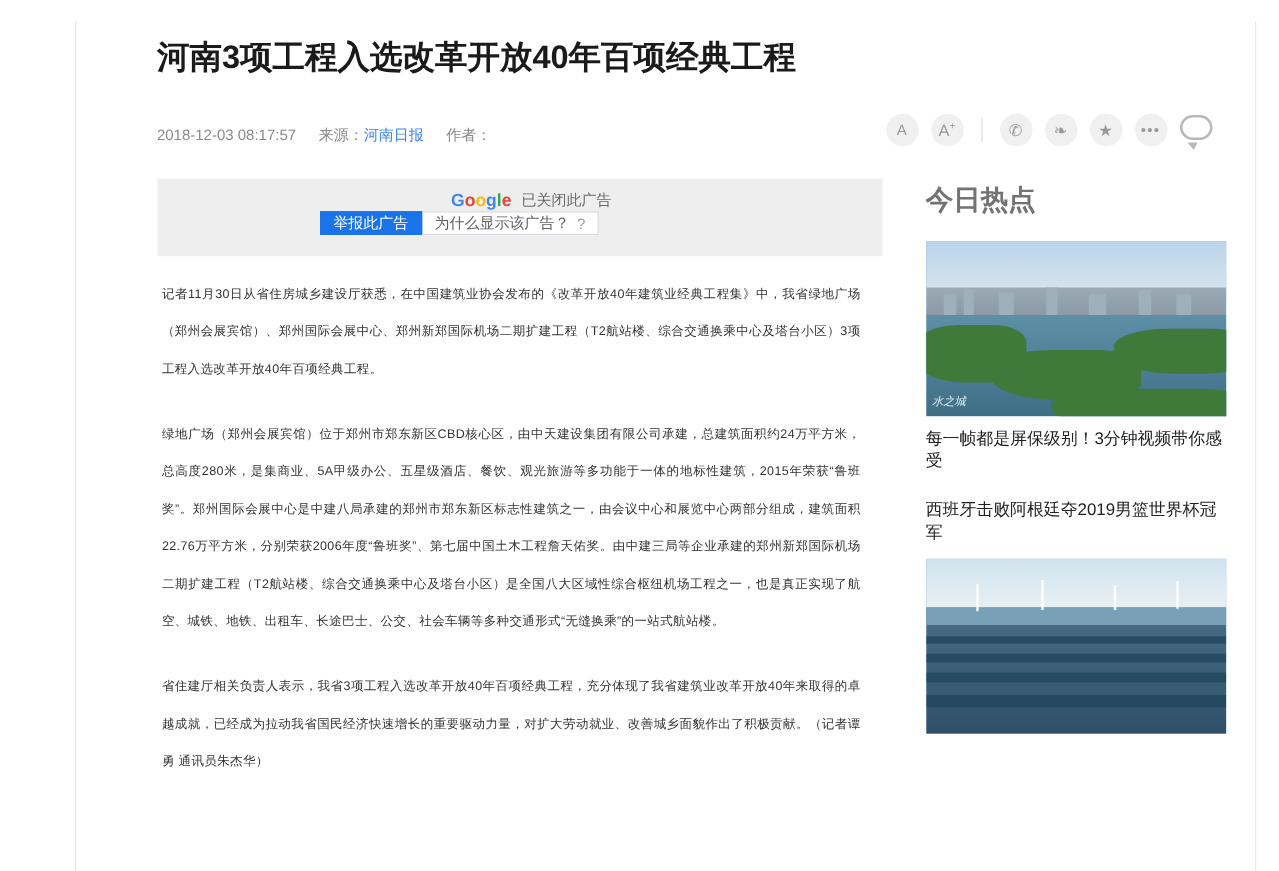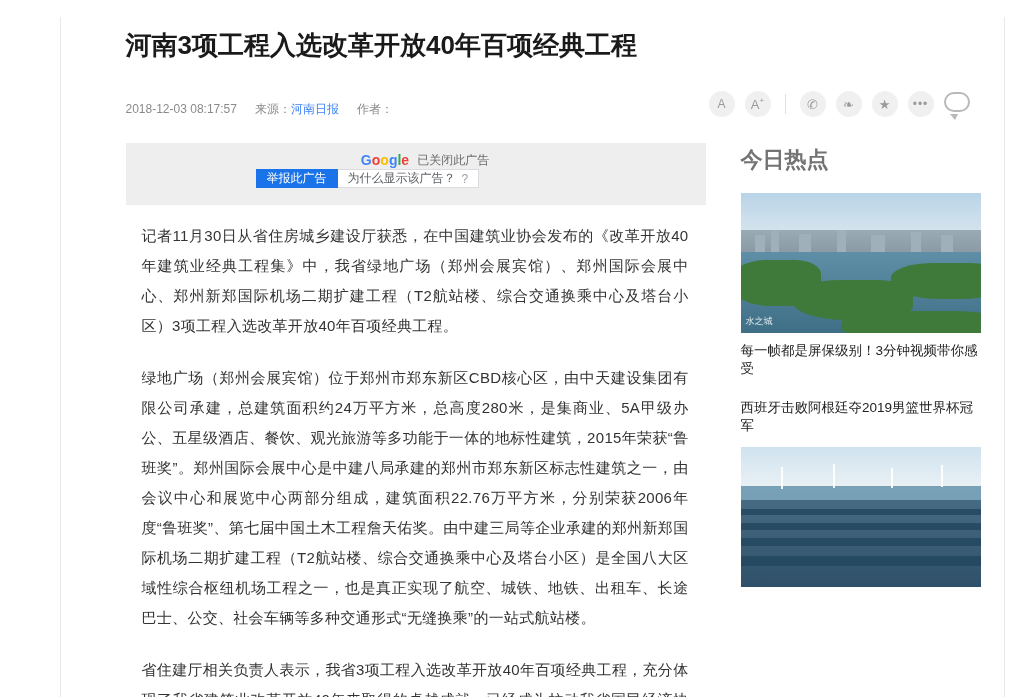--- a/index.html
+++ b/index.html
@@ -200,24 +200,24 @@
     display: flex;
     align-items: center;
     border: 1px solid #dadce0;
     border-left: none;
     box-sizing: border-box;
     cursor: pointer;
   }
   .ad-why .q { margin-left: 6px; color:#9aa0a6;}
 
   .para {
-    font-size: 15px;
+    font-size: 10px;
     line-height: 30px;
     color: #333;
-    margin: 0 0 22px 16px;
+    margin: 0 0 22px 4px;
     text-align: justify;
     letter-spacing: 0.3px;
   }
 
   
   .rc-title {
     font-size: 22px;
     font-weight: bold;
     color: #737373;
     padding-bottom: 10px;
@@ -236,20 +236,21 @@
     color: #222;
     padding-top: 9px;
     line-height: 18px;
   }
   .wm {
     position: absolute;
     left: 5px;
     bottom: 5px;
     color: rgba(255,255,255,0.85);
     font-size: 9px;
+    font-style: italic;
   }
 
   
   .t1-sky { position:absolute; left:0; top:0; width:100%; height:38%;
     background: linear-gradient(#b9d4e8, #dfe9ef); }
   .t1-city { position:absolute; left:0; top:26%; width:100%; height:16%;
     background: linear-gradient(#9aabb5, #8b9aa4); }
   .t1-b { position:absolute; background:#9fb0ba; }
   .t1-water { position:absolute; left:0; top:42%; width:100%; height:58%;
     background: linear-gradient(#5e8fa6, #3f6f87); }

